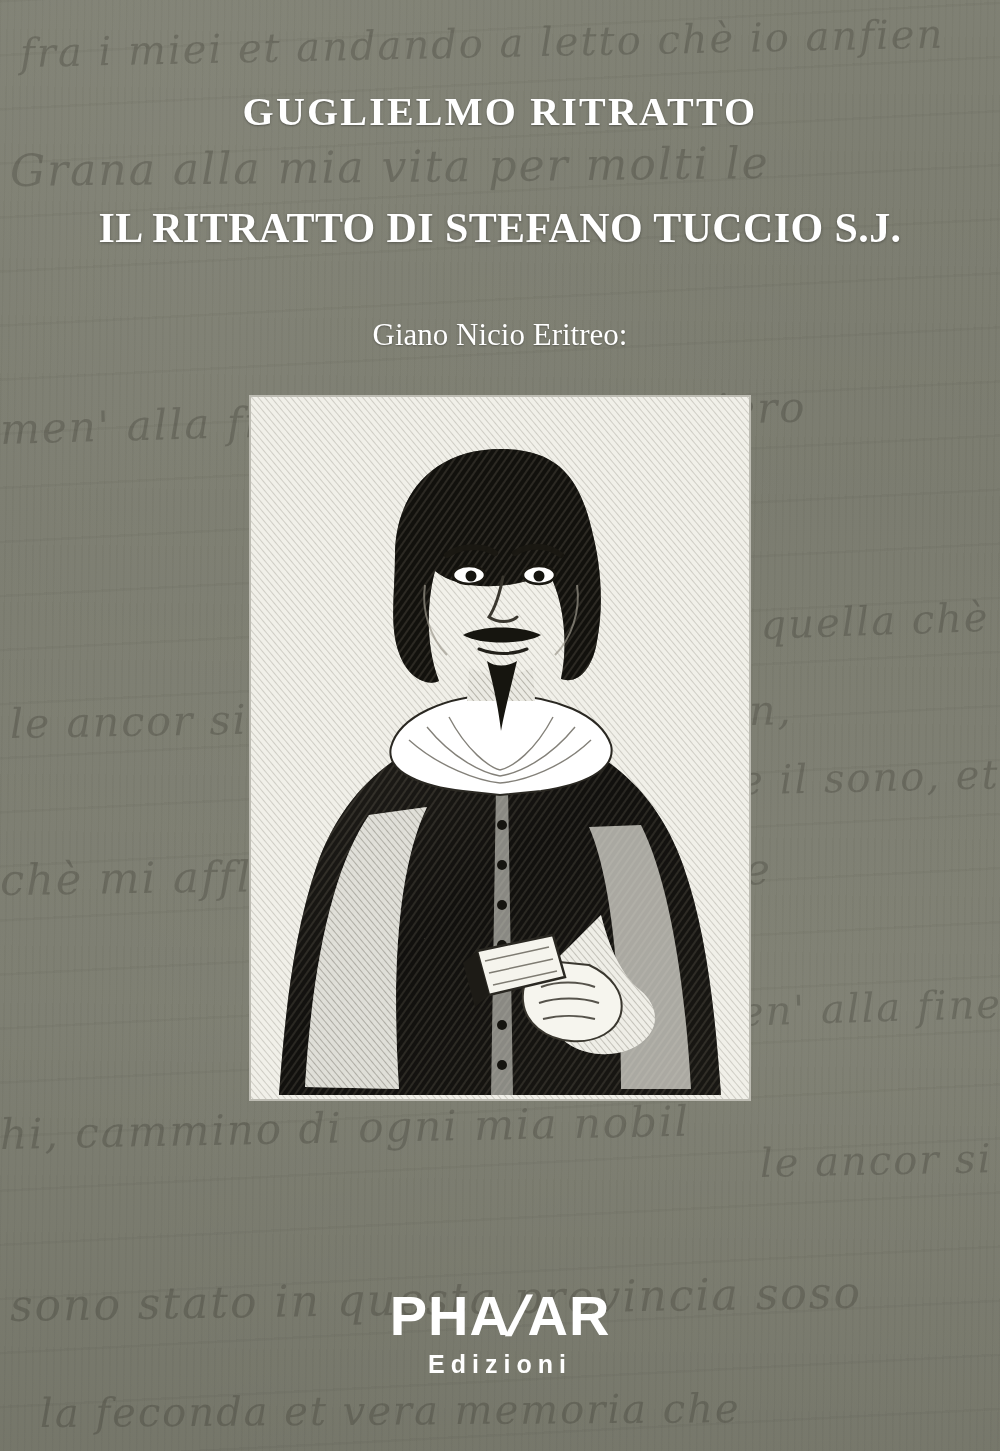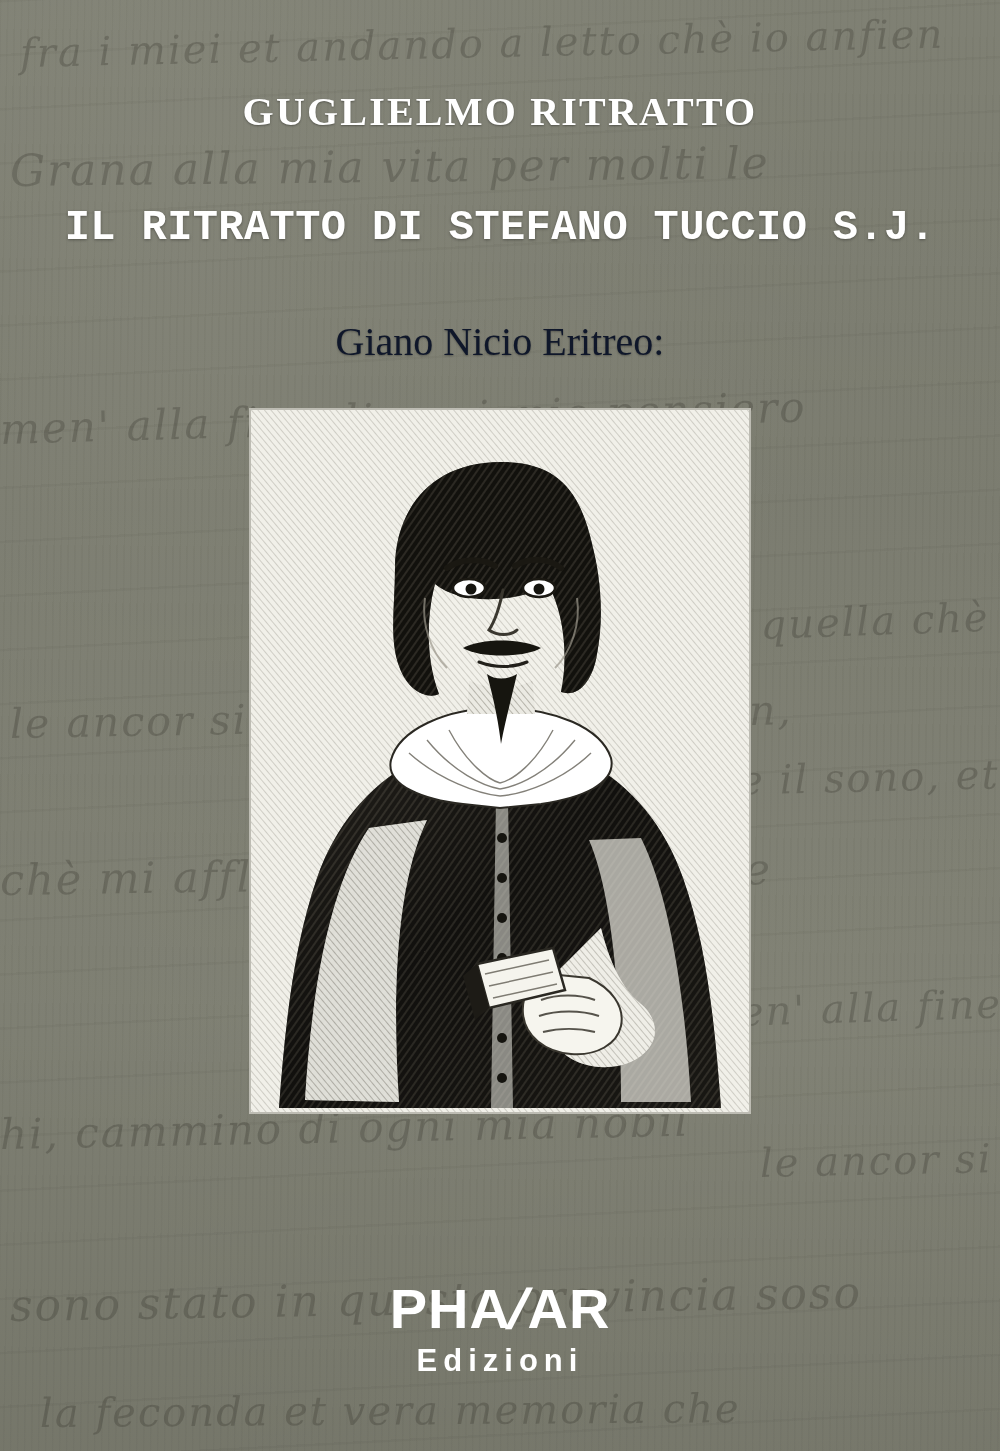--- a/index.html
+++ b/index.html
@@ -66,34 +66,34 @@
     font-family: "Liberation Serif", serif;
     font-weight: bold;
     font-size: 40px;
     letter-spacing: 2.2px;
     text-shadow: 0 1px 2px rgba(0,0,0,0.35);
   }
   .title-block {
     margin-top: 66px;
     text-align: center;
     color: #ffffff;
-    font-family: Liberation Mono, monospace;
+    font-family: Liberation Serif, serif;
     font-weight: bold;
     font-size: 42px;
     line-height: 1.32;
     letter-spacing: 0.4px;
     text-shadow: 0 1px 3px rgba(0,0,0,0.35);
   }
   .title-line { display: block; }
   .subtitle-block {
     margin-top: 58px;
     text-align: center;
-    color: #0f172a;
+    color: #ffffff;
     font-family: "Liberation Serif", serif;
-    font-size: 40px;
+    font-size: 31px;
     line-height: 1.38;
     text-shadow: 0 1px 2px rgba(0,0,0,0.3);
   }
   .subtitle-line { display: block; }
   .portrait-wrap {
     margin-top: 38px;
     width: 502px;
     height: 706px;
     position: relative;
   }
@@ -115,21 +115,21 @@
   }
   .publisher-name .slash {
     display: inline-block;
     transform: skewX(-18deg);
   }
   .publisher-sub {
     margin-top: 6px;
     color: #ffffff;
     font-family: "Liberation Sans", sans-serif;
     font-weight: bold;
-    font-size: 31px;
+    font-size: 25px;
     letter-spacing: 6px;
   }
 </style>
 </head>
 <body>
 
 <div class="cover">
 
   <div class="bg-texture"></div>
 

